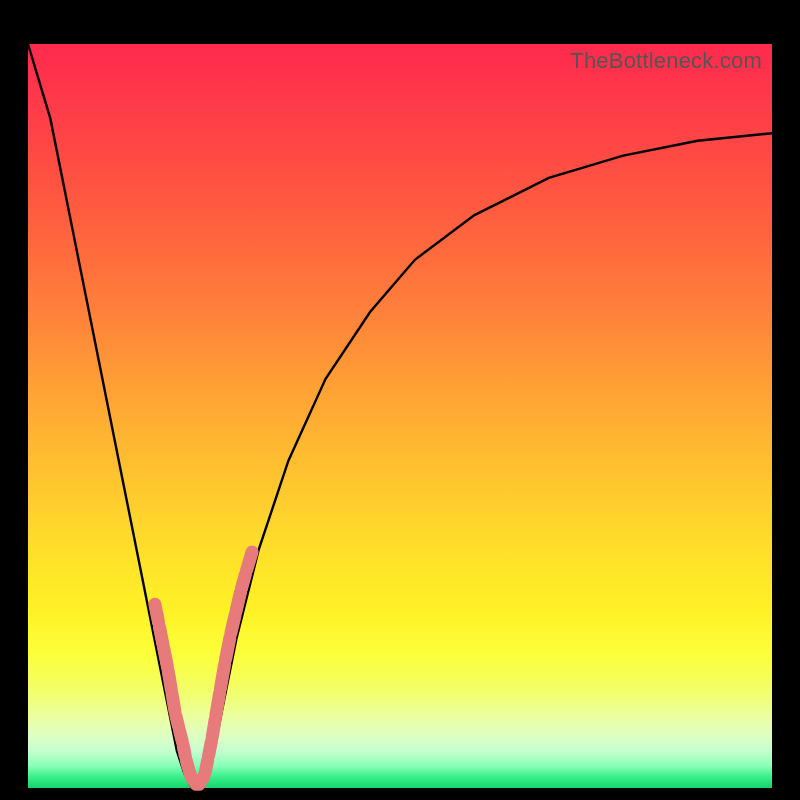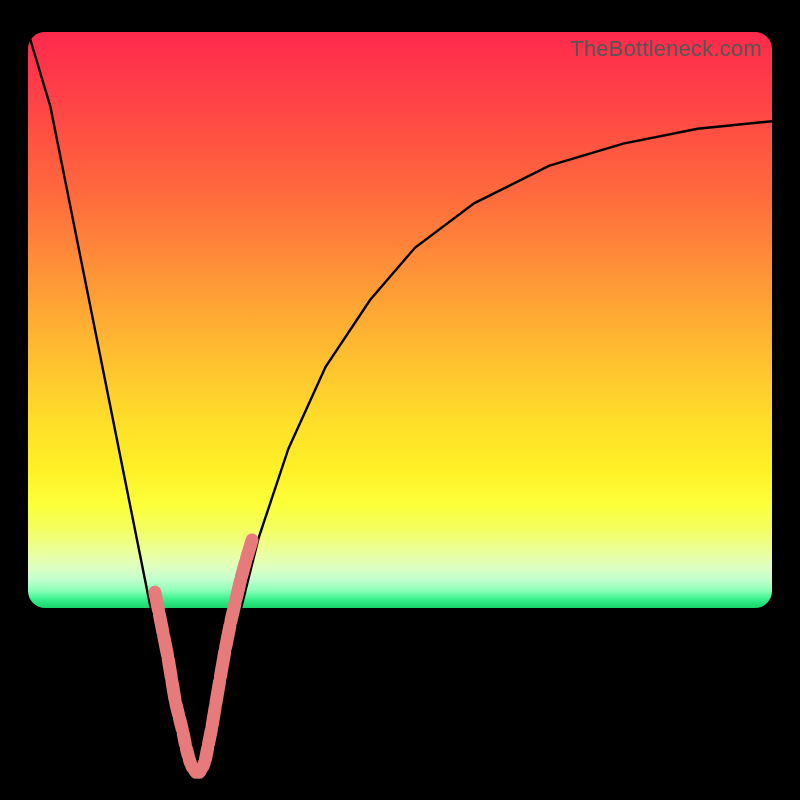--- a/index.html
+++ b/index.html
@@ -13,23 +13,23 @@
   }
   .frame {
     position: relative;
     width: 800px;
     height: 800px;
     background: #000;
   }
   .plot-area {
     position: absolute;
     left: 28px;
-    top: 32px;
+    top: 44px;
     width: 744px;
-    height: 576px;
+    height: 744px;
     background: linear-gradient(
       to bottom,
       #ff2a4d 0%,
       #ff3a49 8%,
       #ff5142 18%,
       #ff6a3d 28%,
       #ff813a 36%,
       #ff9a36 44%,
       #ffb232 52%,
       #ffc92e 60%,
@@ -38,21 +38,20 @@
       #fcff3a 82%,
       #f4ff5e 86%,
       #eeff88 89%,
       #e9ffa8 91%,
       #ddffc2 93%,
       #c4ffcf 95%,
       #8bffb8 97%,
       #38f08c 98.5%,
       #18d46a 100%
     );
-    border-radius: 17px;
   }
   .watermark {
     position: absolute;
     top: 4px;
     right: 10px;
     color: #555555;
     font-size: 22px;
     font-weight: 500;
     letter-spacing: 0.2px;
     user-select: none;

